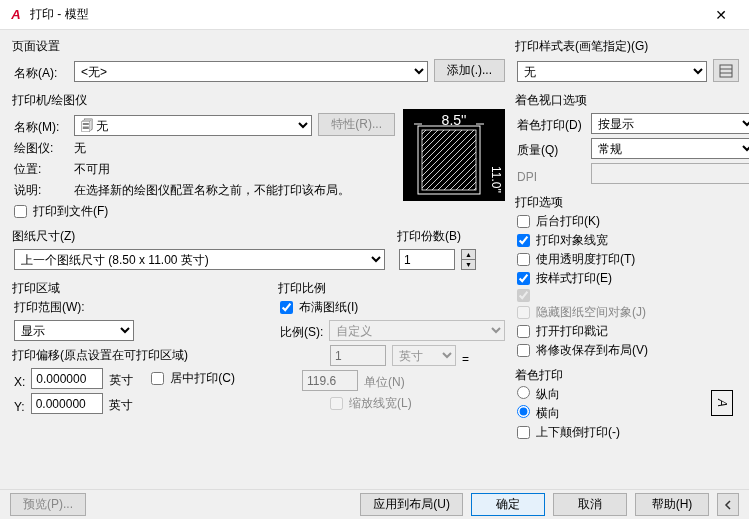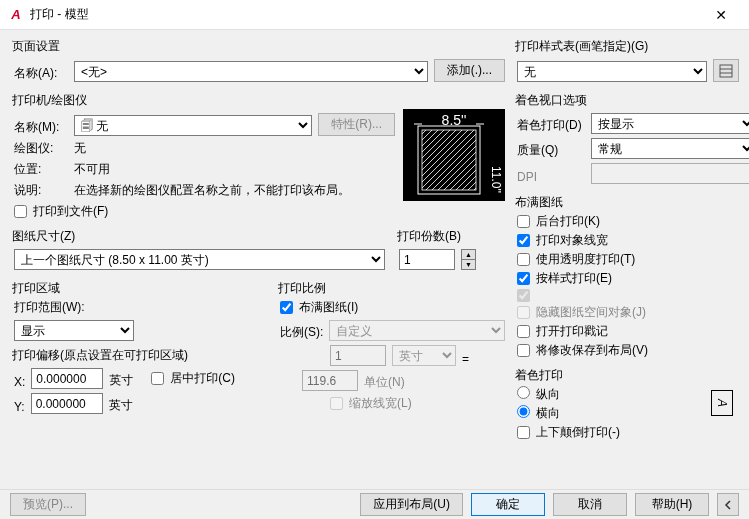--- a/index.html
+++ b/index.html
@@ -203,21 +203,21 @@
           <span class="lbl2">质量(Q)</span>
           <select style="flex:1"><option>常规</option></select>
         </div>
       <div class="row">
           <span class="lbl2" style="color:#888">DPI</span>
           <input type="text" disabled="" style="flex: 1 1 0%;">
         </div>
     </fieldset>
 
     <fieldset>
-      <legend>布满图纸</legend>
+      <legend>打印选项</legend>
       <div class="ck">
           <input type="checkbox" style="">
           <span>后台打印(K)</span>
         </div>
       <div class="ck">
           <input type="checkbox" checked="" style="">
           <span>打印对象线宽</span>
         </div>
       <div class="ck">
           <input type="checkbox" style="">

